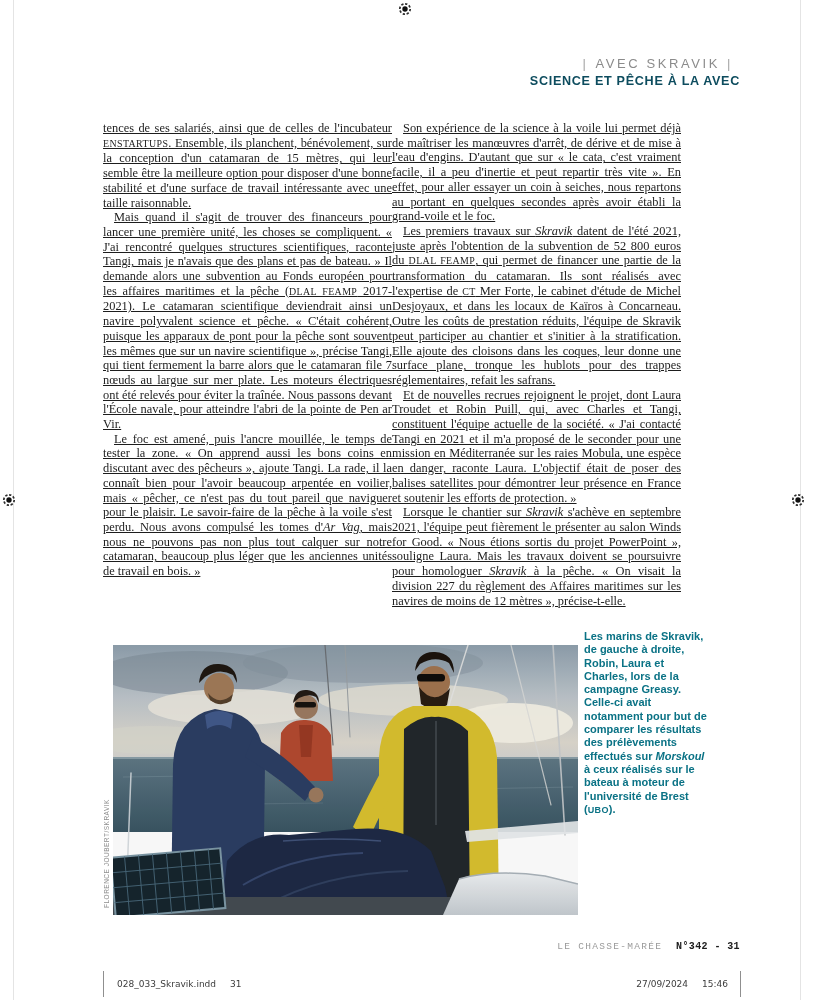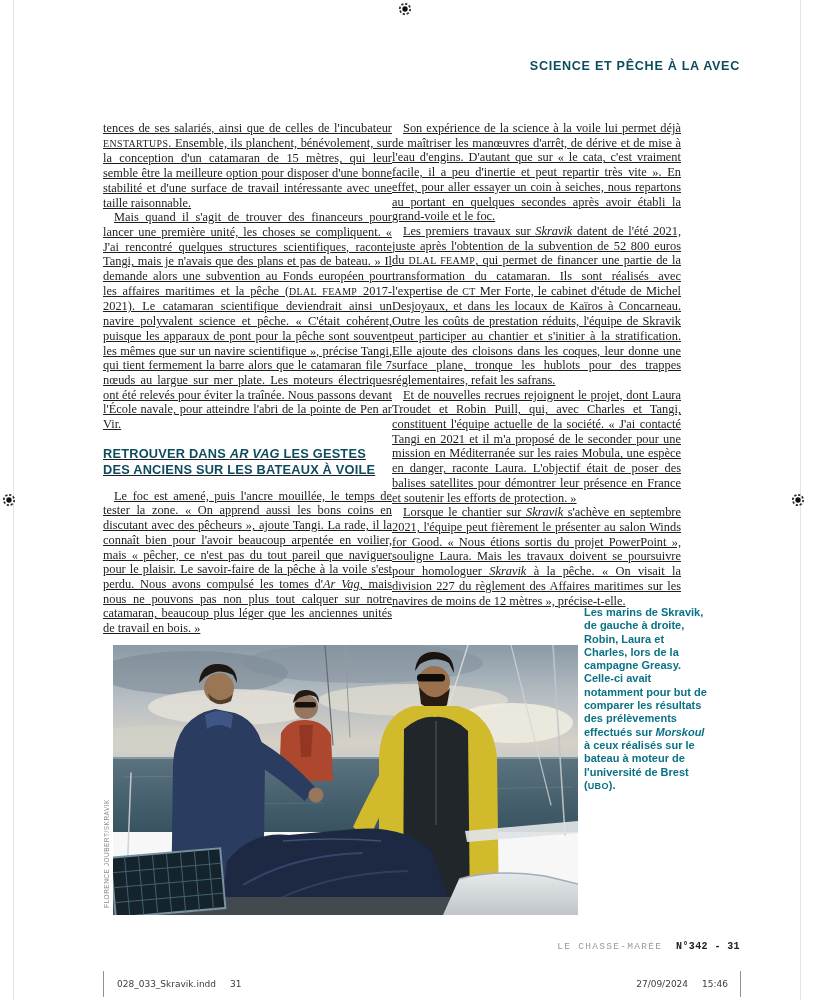--- a/index.html
+++ b/index.html
@@ -49,21 +49,21 @@
 
   
   .figure{position:absolute;left:113px;top:645px;width:465px;height:270px;}
   .figure svg{display:block;width:465px;height:270px;}
   .credit{
     position:absolute;left:103px;top:908px;transform:rotate(-90deg);transform-origin:0 0;
     font-family:"Liberation Sans","DejaVu Sans",sans-serif;font-size:6.5px;color:#8d8d8d;
     letter-spacing:.5px;white-space:nowrap;
   }
   .caption{
-    position:absolute;left:584px;top:606px;width:126px;
+    position:absolute;left:584px;top:630px;width:126px;
     font-family:"Liberation Sans","DejaVu Sans",sans-serif;
     font-size:11px;line-height:13.3px;font-weight:bold;color:var(--caption);
   }
   .caption .seg-smallcaps{font-size:.82em;}
 
   
   .footer{position:absolute;left:400px;top:936px;width:340px;text-align:right;
     font-family:Liberation Mono, monospace;}
   .footer .mag{font-size:9.5px;letter-spacing:1.3px;color:#9b9b9b;}
   .footer .issue{font-size:10px;font-weight:bold;color:#1c1c1c;letter-spacing:.4px;margin-left:4px;}
@@ -95,28 +95,28 @@
     </svg>
 </div>
 <div class="regmark midright">
   <svg viewBox="0 0 14 14" width="14" height="14">
       <circle cx="7" cy="7" r="5.2" fill="none" stroke="#2c2c2c" stroke-width="1.7" stroke-dasharray="2.3 1.7"></circle>
       <circle cx="7" cy="7" r="2.7" fill="#101010"></circle>
     </svg>
 </div>
 
 <header class="header">
+  <div class="kicker"><span class="bar">|</span><span>AVEC SKRAVIK</span><span class="bar">|</span></div>
   <div class="page-title">SCIENCE ET PÊCHE À LA AVEC</div>
 </header>
 
 <main class="columns">
   <div class="col">
       <p class="body-p"><span>tences de ses salariés, ainsi que de celles de l'incubateur </span><span class="seg-smallcaps">ENSTARTUPS</span><span>. Ensemble, ils planchent, bénévolement, sur la conception d'un catamaran de 15 mètres, qui leur semble être la meilleure option pour disposer d'une bonne stabilité et d'une surface de travail intéressante avec une taille raisonnable.</span></p>
       <p class="body-p indent"><span>Mais quand il s'agit de trouver des financeurs pour lancer une première unité, les choses se compliquent. « J'ai rencontré quelques structures scientifiques, raconte Tangi, mais je n'avais que des plans et pas de bateau. » Il demande alors une subvention au Fonds européen pour les affaires maritimes et la pêche (</span><span class="seg-smallcaps">DLAL FEAMP</span><span> 2017-2021). Le catamaran scientifique deviendrait ainsi un navire polyvalent science et pêche. « C'était cohérent, puisque les apparaux de pont pour la pêche sont souvent les mêmes que sur un navire scientifique », précise Tangi, qui tient fermement la barre alors que le catamaran file 7 nœuds au largue sur mer plate. Les moteurs électriques ont été relevés pour éviter la traînée. Nous passons devant l'École navale, pour atteindre l'abri de la pointe de Pen ar Vir.</span></p>
-      <h3 class="subhead"><span>RETROUVER DANS </span><span class="seg-italic">AR VAG</span><span> LES GESTES DES ANCIENS SUR LES BATEAUX À VOILE</span></h3>
       <p class="body-p indent"><span>Le foc est amené, puis l'ancre mouillée, le temps de tester la zone. « On apprend aussi les bons coins en discutant avec des pêcheurs », ajoute Tangi. La rade, il la connaît bien pour l'avoir beaucoup arpentée en voilier, mais « pêcher, ce n'est pas du tout pareil que naviguer pour le plaisir. Le savoir-faire de la pêche à la voile s'est perdu. Nous avons compulsé les tomes d'</span><span class="seg-italic">Ar Vag</span><span>, mais nous ne pouvons pas non plus tout calquer sur notre catamaran, beaucoup plus léger que les anciennes unités de travail en bois. »</span></p>
     </div>
   <div class="col">
       <p class="body-p indent"><span>Son expérience de la science à la voile lui permet déjà de maîtriser les manœuvres d'arrêt, de dérive et de mise à l'eau d'engins. D'autant que sur « le cata, c'est vraiment facile, il a peu d'inertie et peut repartir très vite ». En effet, pour aller essayer un coin à seiches, nous repartons au portant en quelques secondes après avoir établi la grand-voile et le foc.</span></p>
       <p class="body-p indent"><span>Les premiers travaux sur </span><span class="seg-italic">Skravik</span><span> datent de l'été 2021, juste après l'obtention de la subvention de 52 800 euros du </span><span class="seg-smallcaps">DLAL FEAMP</span><span>, qui permet de financer une partie de la transformation du catamaran. Ils sont réalisés avec l'expertise de </span><span class="seg-smallcaps">CT</span><span> Mer Forte, le cabinet d'étude de Michel Desjoyaux, et dans les locaux de Kaïros à Concarneau. Outre les coûts de prestation réduits, l'équipe de Skravik peut participer au chantier et s'initier à la stratification. Elle ajoute des cloisons dans les coques, leur donne une surface plane, tronque les hublots pour des trappes réglementaires, refait les safrans.</span></p>
       <p class="body-p indent"><span>Et de nouvelles recrues rejoignent le projet, dont Laura Troudet et Robin Puill, qui, avec Charles et Tangi, constituent l'équipe actuelle de la société. « J'ai contacté Tangi en 2021 et il m'a proposé de le seconder pour une mission en Méditerranée sur les raies Mobula, une espèce en danger, raconte Laura. L'objectif était de poser des balises satellites pour démontrer leur présence en France et soutenir les efforts de protection. »</span></p>
       <p class="body-p indent"><span>Lorsque le chantier sur </span><span class="seg-italic">Skravik</span><span> s'achève en septembre 2021, l'équipe peut fièrement le présenter au salon Winds for Good. « Nous étions sortis du projet PowerPoint », souligne Laura. Mais les travaux doivent se poursuivre pour homologuer </span><span class="seg-italic">Skravik</span><span> à la pêche. « On visait la division 227 du règlement des Affaires maritimes sur les navires de moins de 12 mètres », précise-t-elle.</span></p>
     </div>
 </main>
 

